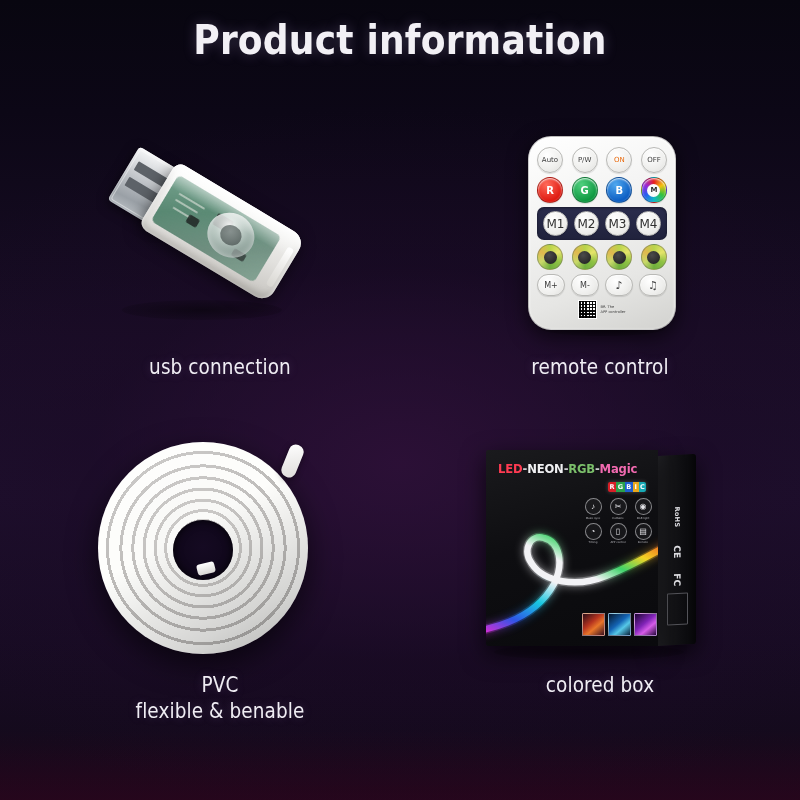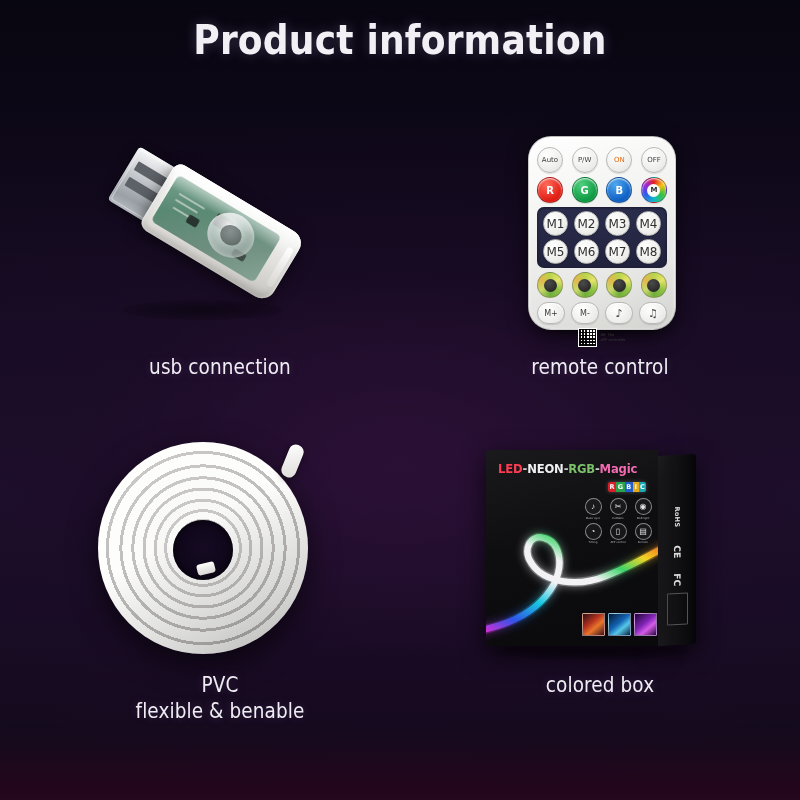--- a/index.html
+++ b/index.html
@@ -539,26 +539,20 @@
         </div>
       </div>
 
       <div class="m-panel">
         <div class="btn-row">
           <div class="rbtn mem">M1</div>
           <div class="rbtn mem">M2</div>
           <div class="rbtn mem">M3</div>
           <div class="rbtn mem">M4</div>
         </div>
-        <div class="btn-row">
-          <div class="rbtn mem">M5</div>
-          <div class="rbtn mem">M6</div>
-          <div class="rbtn mem">M7</div>
-          <div class="rbtn mem">M8</div>
-        </div>
       </div>
 
       <div class="btn-row wheel-row">
         <div class="wheel"></div>
         <div class="wheel"></div>
         <div class="wheel"></div>
         <div class="wheel"></div>
       </div>
 
       <div class="btn-row">

